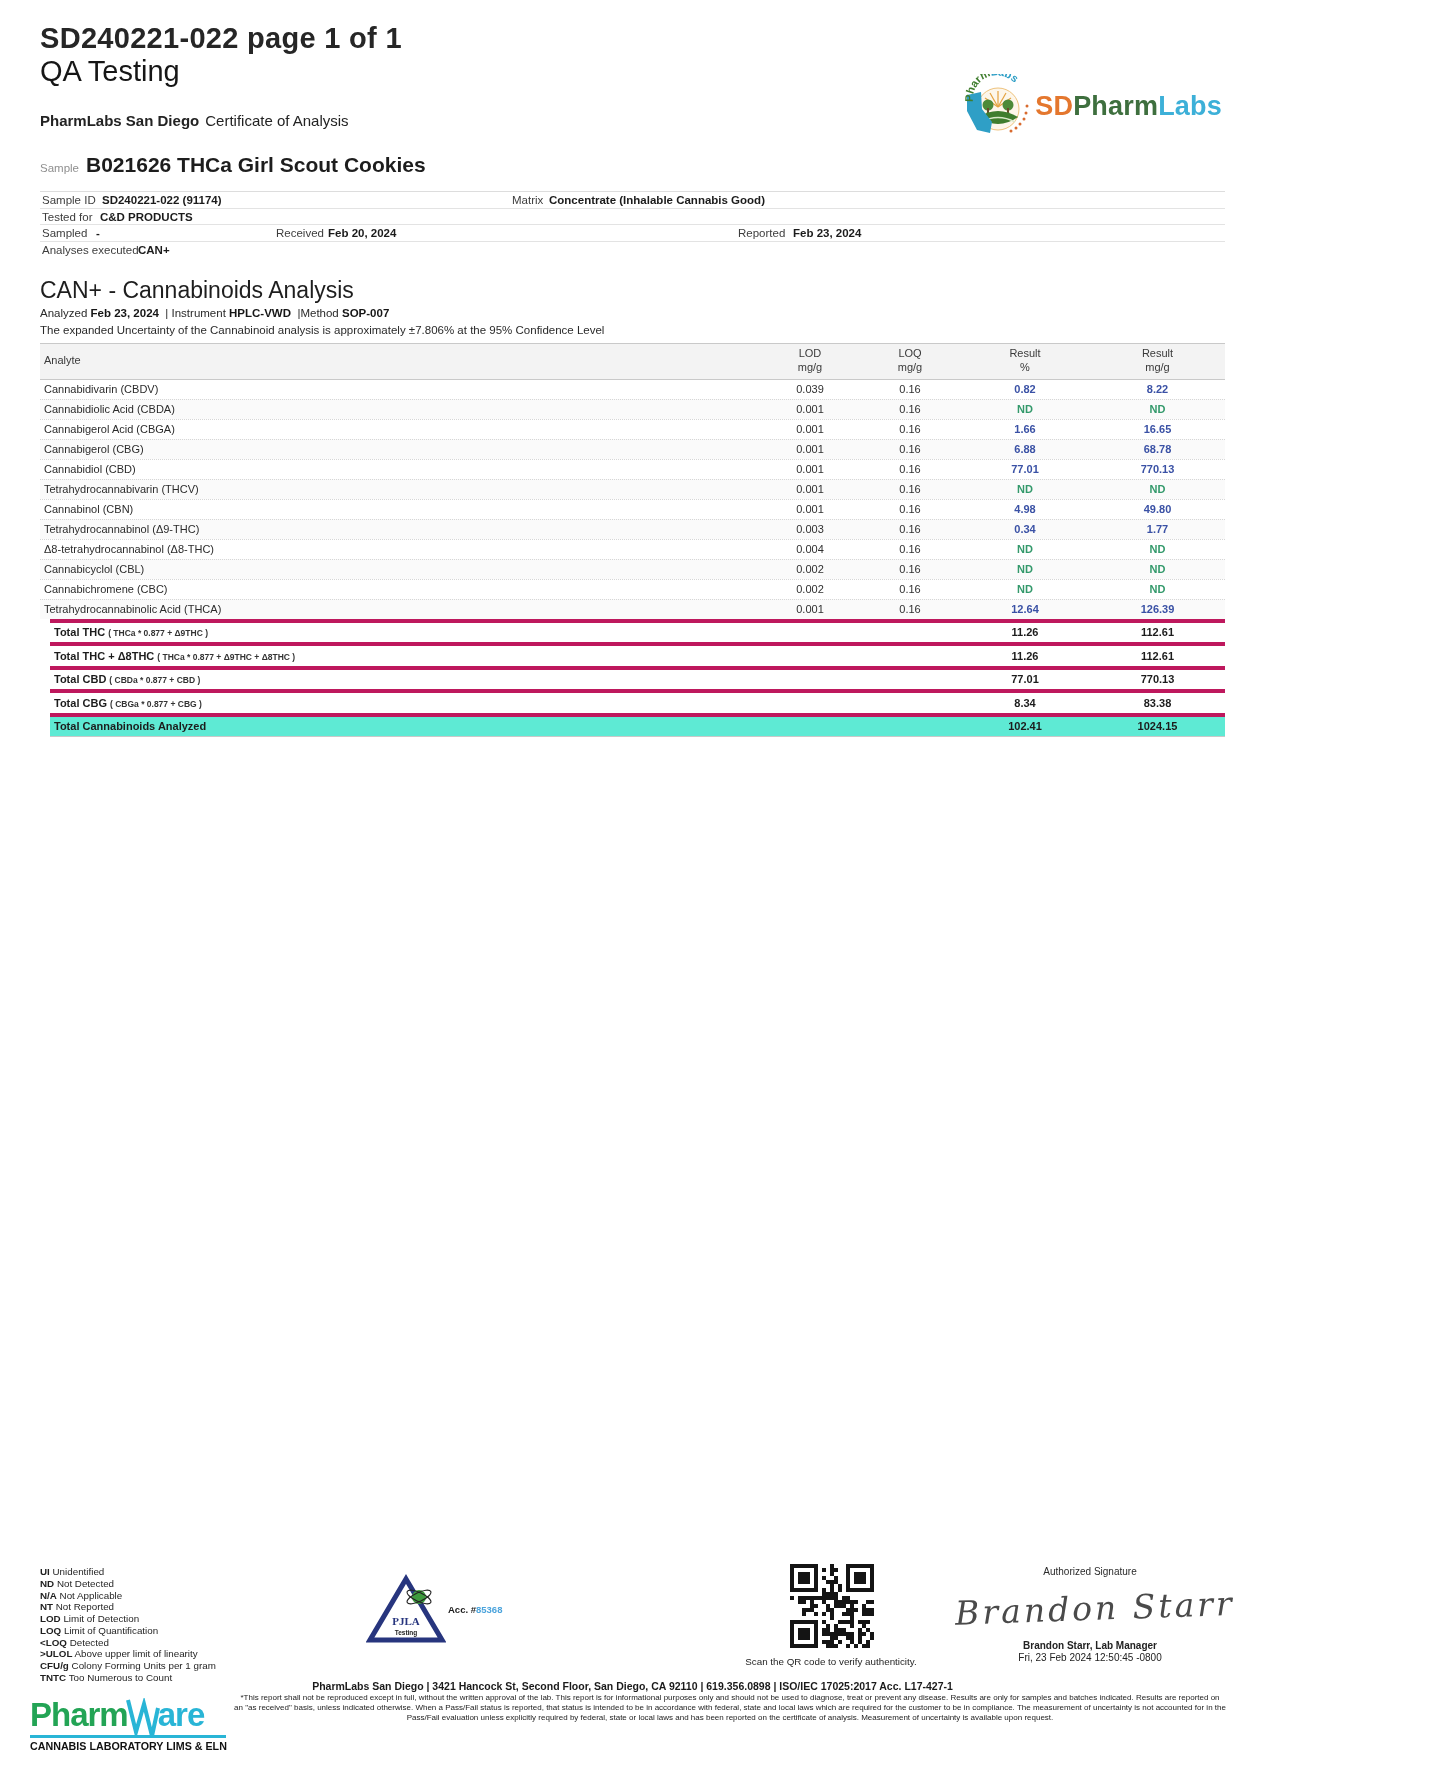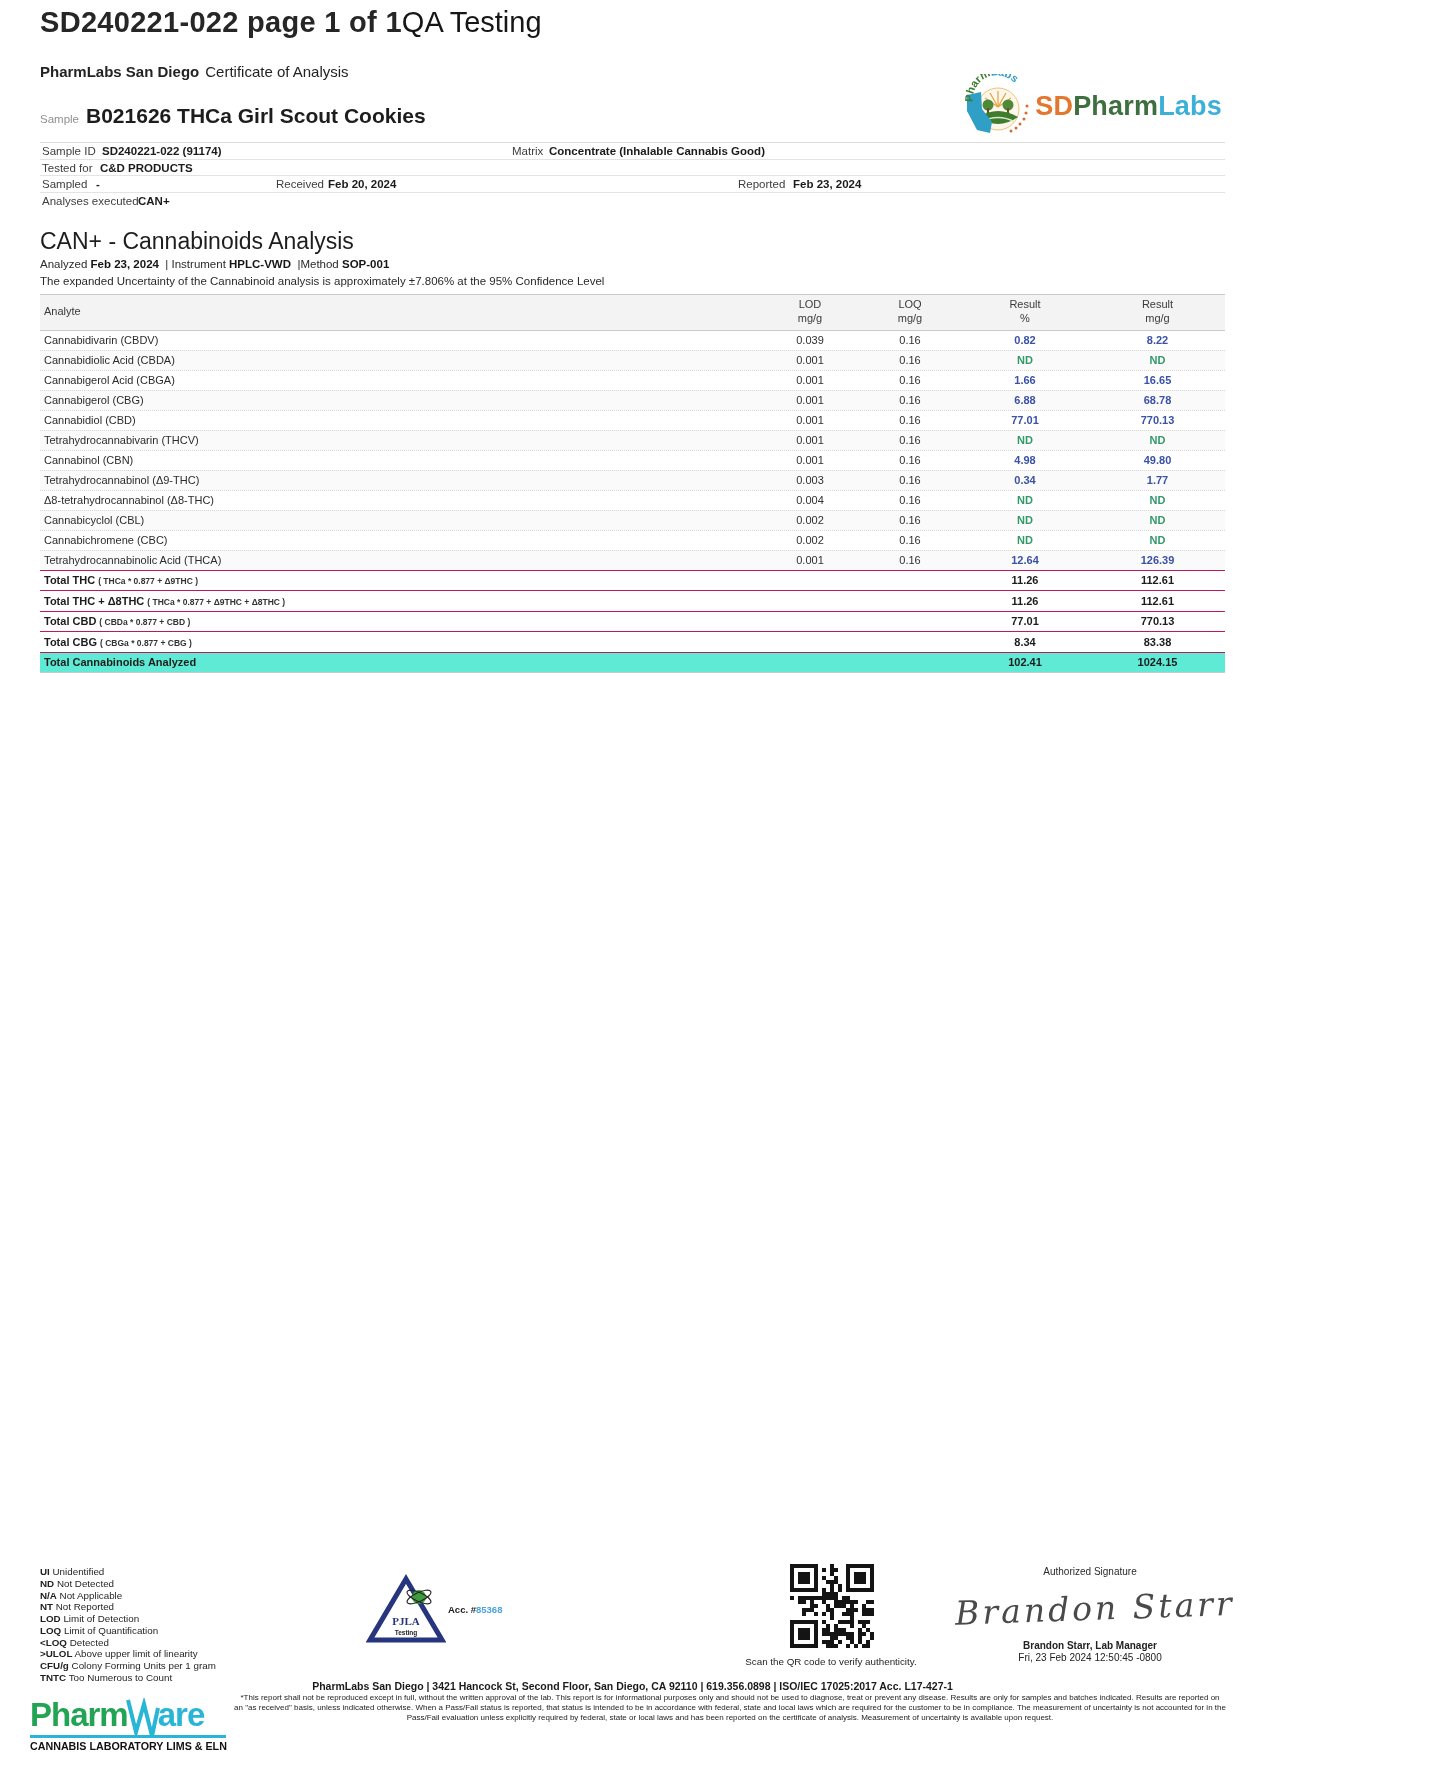--- a/index.html
+++ b/index.html
@@ -1,21 +1,21 @@
 <!DOCTYPE html>
 <html style="--result-blue: #3a51a5; --nd-green: #33996b; --link-blue: #4aa3dc; --logo-orange: #e4772e; --logo-green: #3e6f3e; --logo-teal: #3db0d8; --pw-green: #23a455; --pw-teal: #29b5d6;"><head>
 <meta charset="utf-8">
 <style>
   html,body{margin:0;padding:0;background:#fff;}
   .page{position:relative;width:1445px;height:1783px;background:#fff;
         font-family:"Liberation Sans",sans-serif;color:#2e2e2e;overflow:hidden;}
   .content{position:absolute;left:40px;top:0;width:1185px;}
 
   
-  .toprow{display:flex;justify-content:flex-start;align-items:flex-start;margin-top:6px;}
+  .toprow{display:flex;justify-content:flex-start;align-items:flex-start;margin-top:22px;flex-direction:column;}
   .doc-id{font-size:29px;font-weight:bold;color:#262626;letter-spacing:.3px;}
   .qa{font-size:29px;font-weight:400;color:#161616;}
 
   .labline{margin-top:24px;font-size:15px;color:#232323;}
   .labname{font-weight:bold;margin-right:6px;}
   .addr{font-size:13.5px;margin-top:10px;line-height:1.32;color:#232323;}
   .link{color:var(--link-blue);text-decoration:none;cursor:pointer;}
 
   .sampleline{margin-top:24px;}
   .sample-label{font-size:11.5px;color:#8f8f8f;margin-right:7px;}
@@ -48,21 +48,21 @@
          font-size:11px;font-weight:normal;color:#3a3a3a;padding:3px 0 4px 0;}
   .ahead .h{text-align:center;line-height:1.25;}
   .ahead .h-analyte{text-align:left;padding-left:4px;align-self:center;}
   .arow{font-size:11px;height:19px;align-items:center;}
   .arow + .arow{border-top:1px dotted #d6d6d6;}
   .arow:nth-child(even){background:#fafafa;}
   .c{text-align:center;color:#2f2f2f;}
   .analyte{padding-left:4px;color:#2b2b2b;}
   .v-blue{color:var(--result-blue);font-weight:bold;}
   .v-green{color:var(--nd-green);font-weight:bold;}
-  .trow{font-size:11px;height:19.5px;align-items:center;border-top:1px solid #be185d;}
+  .trow{font-size:11px;height:19.5px;align-items:center;border-top:4px solid #be185d;margin-left:10px;}
   .trow .tname{padding-left:4px;font-weight:bold;color:#1c1c1c;}
   .trow .tform{font-size:8.5px;font-weight:bold;color:#333;margin-left:3px;}
   .trow .tv{text-align:center;font-weight:bold;color:#1c1c1c;}
   .trow-last{background:#5eead4;border-bottom:1px solid #c9c9c9;}
 
   
   .footer{position:absolute;left:0;top:1560px;width:1409px;height:223px;padding-left:24px;}
   .legend{position:absolute;left:40px;top:6px;font-size:9.8px;line-height:1.2;color:#1f1f1f;}
   .legend div{white-space:nowrap;}
 
@@ -138,21 +138,21 @@
     </div>
 
     <div class="section-title">CAN+ - Cannabinoids Analysis</div>
     <div class="meta">
       <span>Analyzed</span>
       <b>Feb 23, 2024</b>&nbsp;
       <span>|</span>
       <span>Instrument</span>
       <b>HPLC-VWD</b>&nbsp;
       <span>|</span><span>Method</span>
-      <b>SOP-001</b>
+      <b>SOP-007</b>
     </div>
     <div class="uncert">The expanded Uncertainty of the Cannabinoid analysis is approximately ±7.806% at the 95% Confidence Level</div>
 
     <div class="atable">
       <div class="ahead">
         <div class="h h-analyte">Analyte</div>
         <div class="h">
           <div>LOD</div>
           <div>mg/g</div>
         </div>

